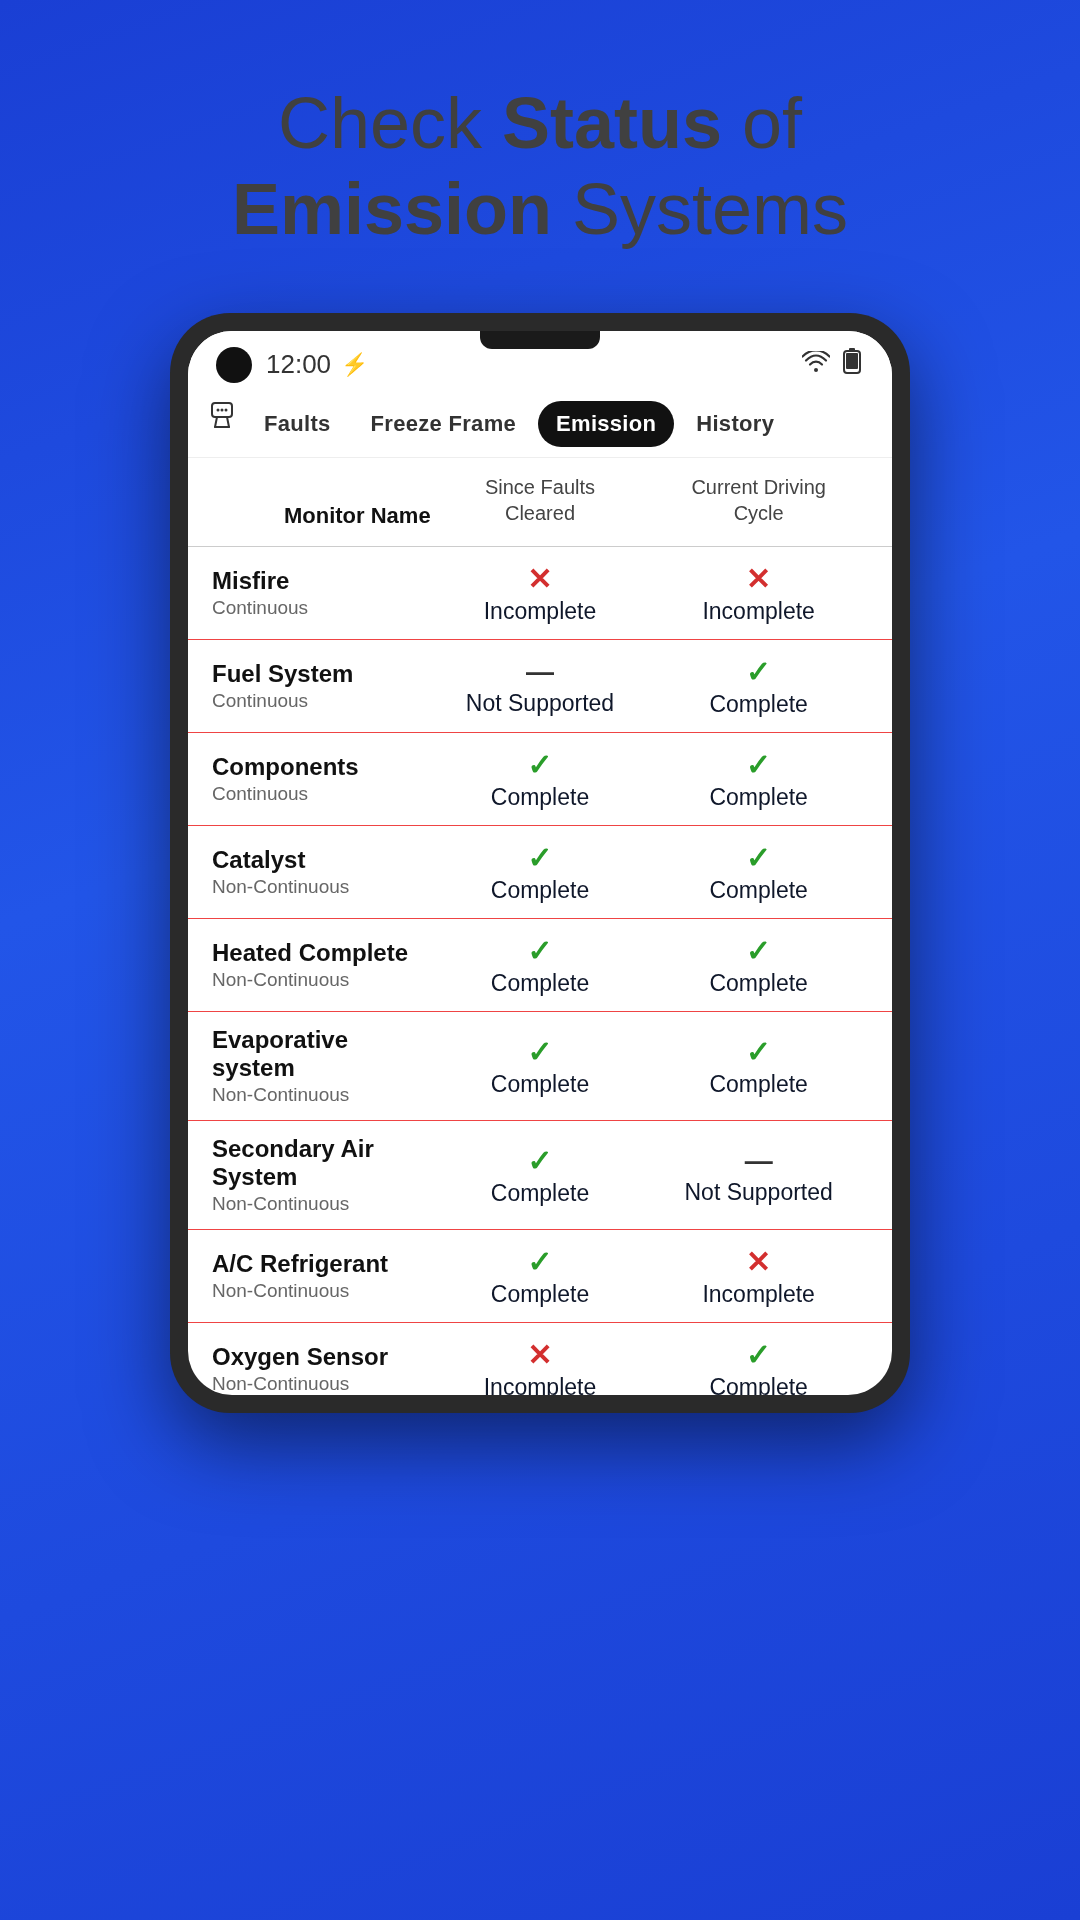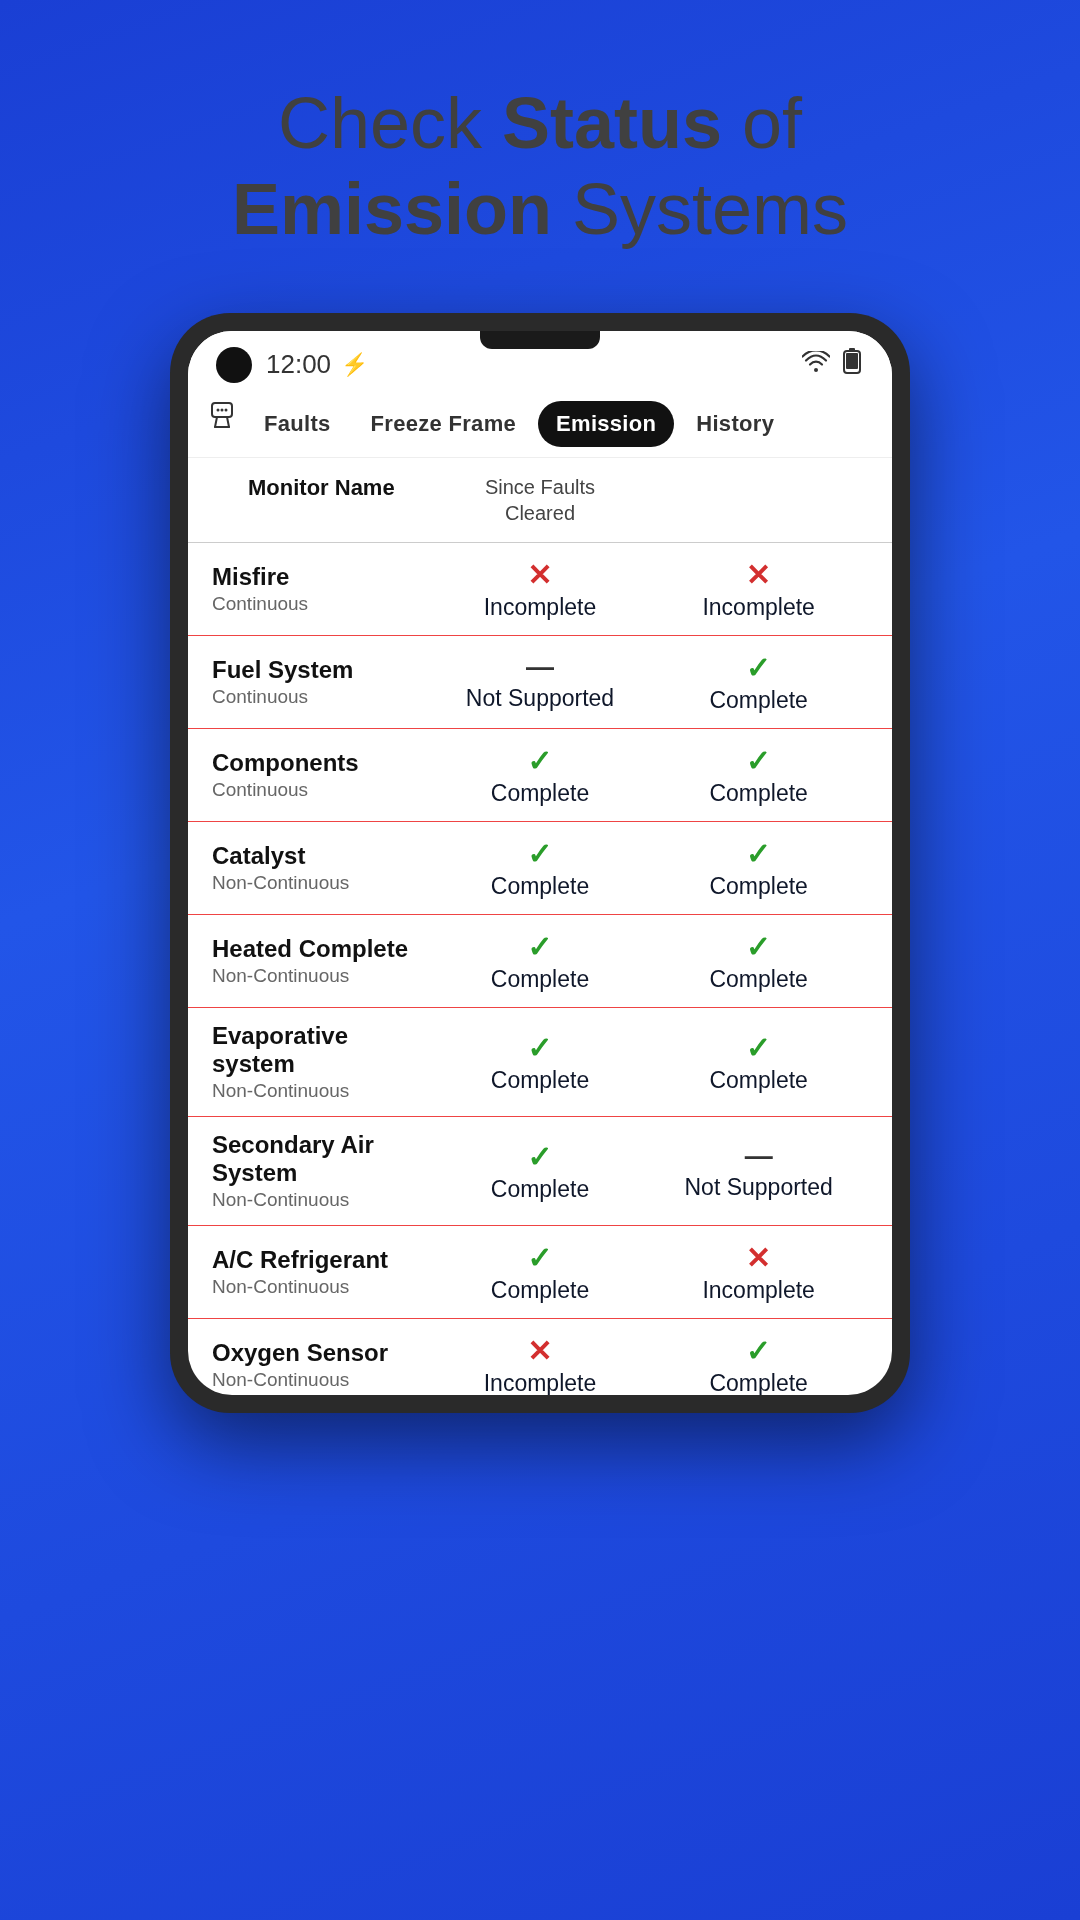--- a/index.html
+++ b/index.html
@@ -153,24 +153,25 @@
     }
 
     .th {
       font-size: 20px;
       color: #444;
       text-align: center;
       line-height: 1.3;
     }
 
     .th:first-child {
-      text-align: center;
+      text-align: right;
       font-weight: 700;
       font-size: 22px;
       color: #111;
+      margin-top: 28px;
     }
 
     .table-row {
       display: grid;
       grid-template-columns: 1fr 1fr 1fr;
       padding: 14px 24px;
       border-bottom: 1px solid #ef4444;
       align-items: center;
     }
 
@@ -276,20 +277,24 @@
     <div class="table-container">
 
       <div class="table-header">
         <div class="th">
           <span>Monitor Name</span>
         </div>
         <div class="th">
           <span>Since Faults</span><br>
           <span>Cleared</span>
         </div>
+        <div class="th">
+          <span>Current Driving</span><br>
+          <span>Cycle</span>
+        </div>
       </div>
 
       <div id="table-rows-container">
           <div class="table-row">
     <div>
       <div class="monitor-name">Misfire</div>
       <div class="monitor-type">Continuous</div>
     </div>
     <div class="status-cell">
       <span class="status-icon-symbol status-red">✕</span>

